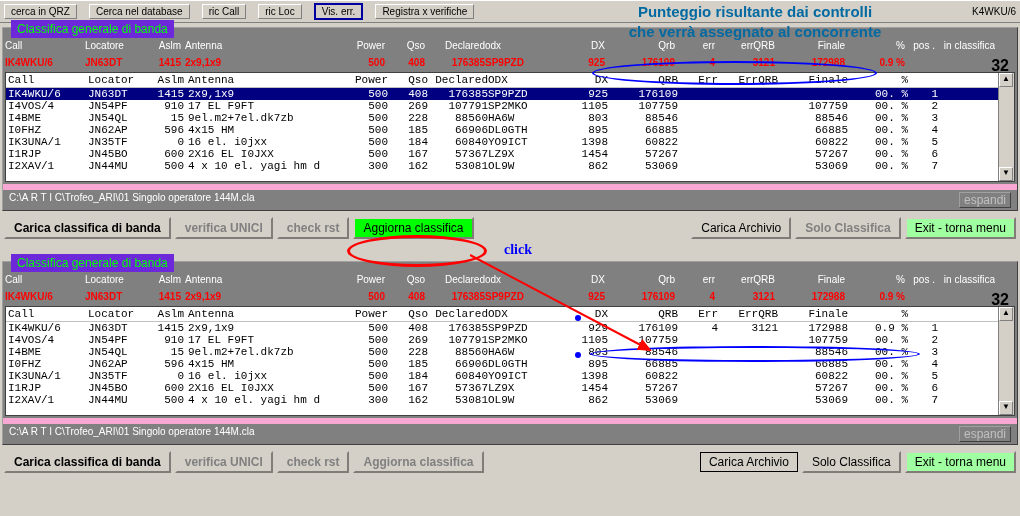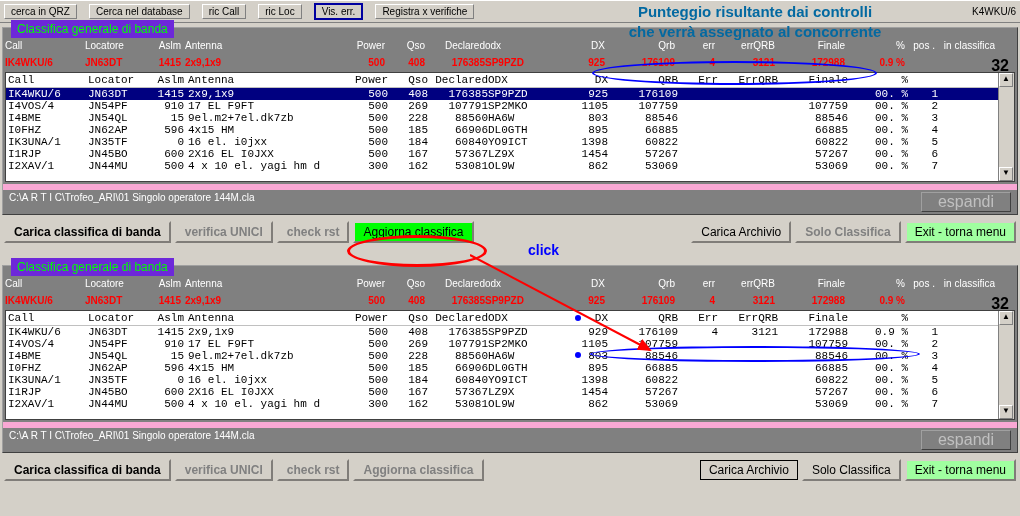--- a/index.html
+++ b/index.html
@@ -14,21 +14,21 @@
 .header-row span, .data-row span, .table-header span, .table-row span { display: inline-block; white-space: nowrap; overflow: hidden; }
 .data-row { display: flex; padding: 2px; font-size: 10px; color: #ff0000; font-weight: bold; background: #808080; }
 .data-row .big-num { font-size: 16px; color: #000; font-weight: bold; position: absolute; right: 8px; }
 .table-container { background: #fff; border: 1px solid #404040; margin: 2px; height: 110px; overflow-y: auto; position: relative; }
 .table-header { background: #fff; color: #000; display: flex; padding: 1px 2px; font-family: 'Courier New', monospace; font-size: 11px; border-bottom: 1px solid #c0c0c0; }
 .table-row { display: flex; padding: 0 2px; font-family: 'Courier New', monospace; font-size: 11px; color: #000; }
 .table-row.selected { background: #000080; color: #fff; }
 .scrollbar { position: absolute; right: 0; top: 0; bottom: 0; width: 16px; background: #d4d0c8; border-left: 1px solid #808080; }
 .sb-btn { width: 14px; height: 14px; background: #d4d0c8; border: 1px solid #808080; border-top-color: #fff; border-left-color: #fff; font-size: 8px; text-align: center; }
 .status-bar { background: #808080; color: #fff; padding: 2px 6px; font-size: 10px; display: flex; justify-content: space-between; border-top: 6px solid #f9a8d4; }
-.status-btn { background: #808080; border: 1px solid #a0a0a0; border-bottom-color: #404040; border-right-color: #404040; padding: 0 16px; font-size: 16px; cursor: pointer; color: #c0c0c0; }
+.status-btn { background: #808080; border: 1px solid #a0a0a0; border-bottom-color: #404040; border-right-color: #404040; padding: 0 4px; font-size: 12px; cursor: pointer; color: #c0c0c0; }
 .button-row { background: #d4d0c8; padding: 4px; display: flex; gap: 4px; align-items: center; }
 .btn { background: #d4d0c8; border: 2px outset #d4d0c8; padding: 2px 8px; font-size: 12px; cursor: pointer; }
 .btn.green { background: #00ff00; }
 .btn.exit { background: #a0ffa0; }
 .btn.disabled { color: #808080; font-weight: bold; }
 .btn.bold { font-weight: bold; }
 .red-ellipse { position: absolute; border: 3px solid #ff0000; border-radius: 50%; pointer-events: none; z-index: 50; }
 .blue-ellipse { position: absolute; border: 2px solid #0000ff; border-radius: 50%; pointer-events: none; z-index: 50; }
 .click-label { position: absolute; color: #0000ff; font-weight: bold; font-size: 14px; z-index: 60; }
 .blue-dot { position: absolute; width: 6px; height: 6px; background: #0000ff; border-radius: 50%; z-index: 55; }
@@ -457,21 +457,21 @@
   <button class="btn disabled">Aggiorna classifica</button>
   <span style="flex:1"></span>
   <button class="btn" style="border:1px solid black">Carica Archivio</button>
   <button class="btn">Solo Classifica</button>
   <button class="btn exit">Exit - torna menu</button>
 </div>
 
 <div class="red-ellipse" style="top:235px; left:347px; width:140px; height:32px;"></div>
 <div class="blue-ellipse" style="top:61px; left:592px; width:285px; height:24px;"></div>
 <div class="blue-ellipse" style="top:346px; left:590px; width:330px; height:16px;"></div>
-<div class="click-label" style="top:242px; left:528px;">click</div>
+<div class="click-label" style="top:242px; left:504px;font-family:Liberation Serif, serif;">click</div>
 
 <svg class="arrow-line" style="top:250px; left:470px; width:200px; height:105px;">
   <defs>
       <marker id="ah" markerWidth="8" markerHeight="8" refX="6" refY="3" orient="auto">
         <path d="M0,0 L0,6 L7,3 z" fill="#ff0000"></path>
       </marker>
     </defs>
   <line x1="0" y1="5" x2="180" y2="100" stroke="#ff0000" stroke-width="2" marker-end="url(#ah)"></line>
 </svg>
 <div class="blue-dot" style="top:315px; left:575px;"></div>

